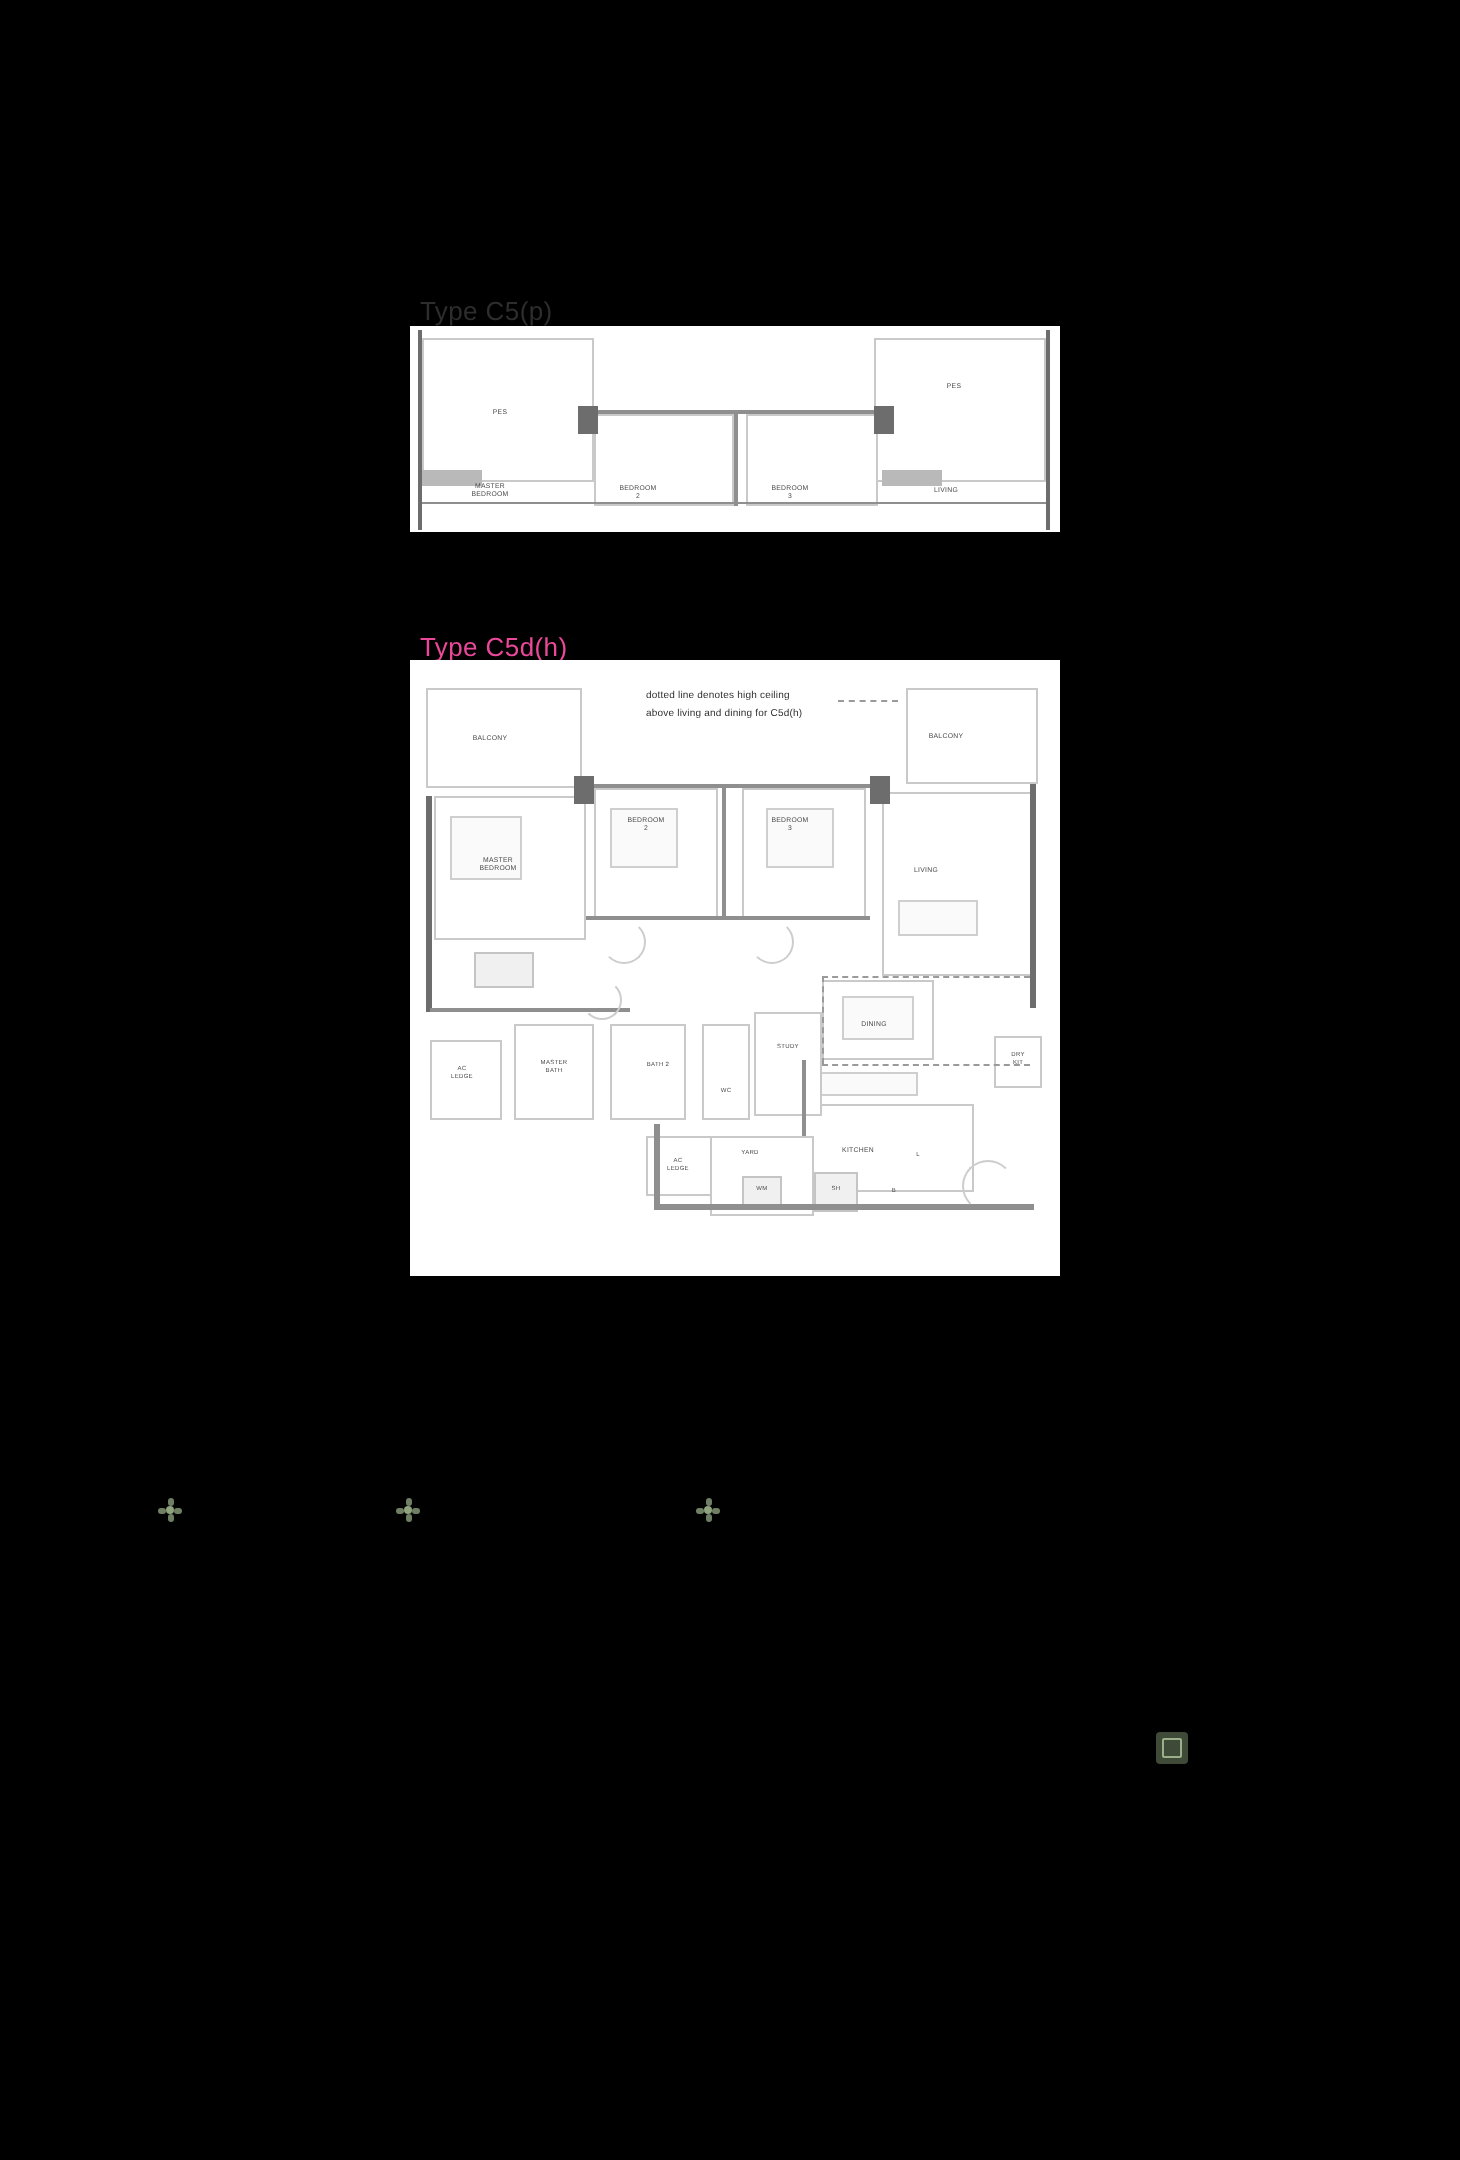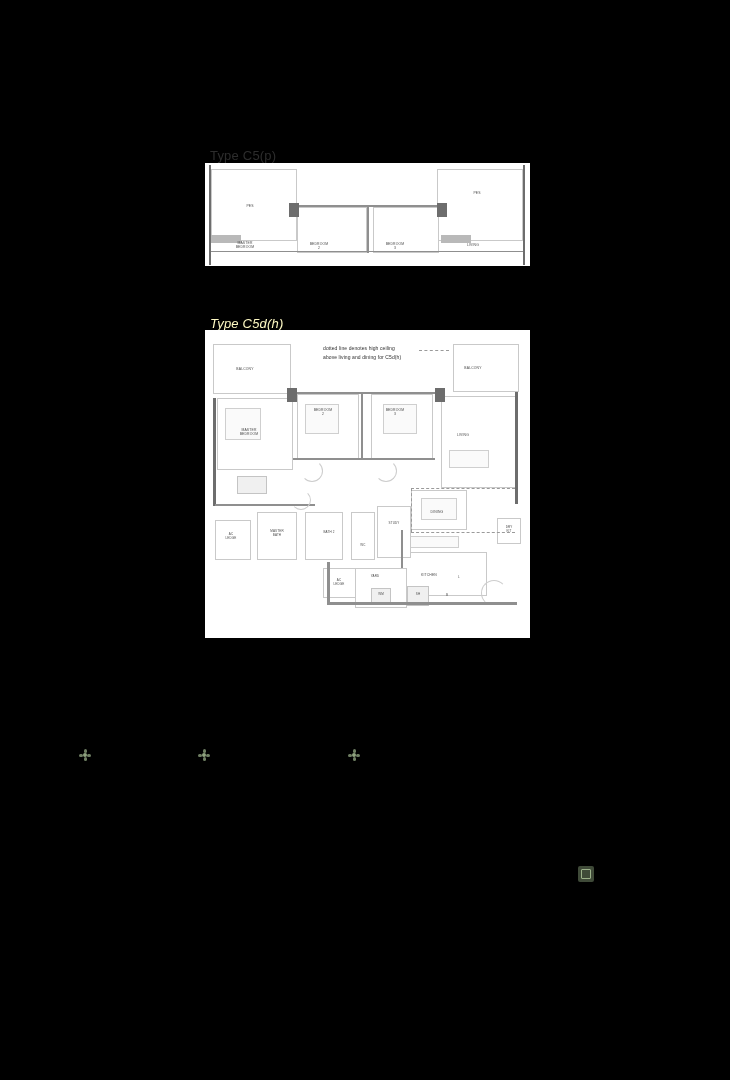--- a/index.html
+++ b/index.html
@@ -48,22 +48,21 @@
     left: 210px;
     top: 148px;
     width: 200px;
     height: 16px;
     overflow: hidden;
     color: #2d2d2d;
   }
   .title-bottom {
     left: 210px;
     top: 316px;
-    color: #fef9c3;
-    font-style: italic;
+    color: #ec4899;
   }
 
   
   .wall {
     position: absolute;
     background: #8f8f8f;
   }
   .wall-dark { background: #6d6d6d; }
   .wall-light { background: #b9b9b9; }
   .room {

